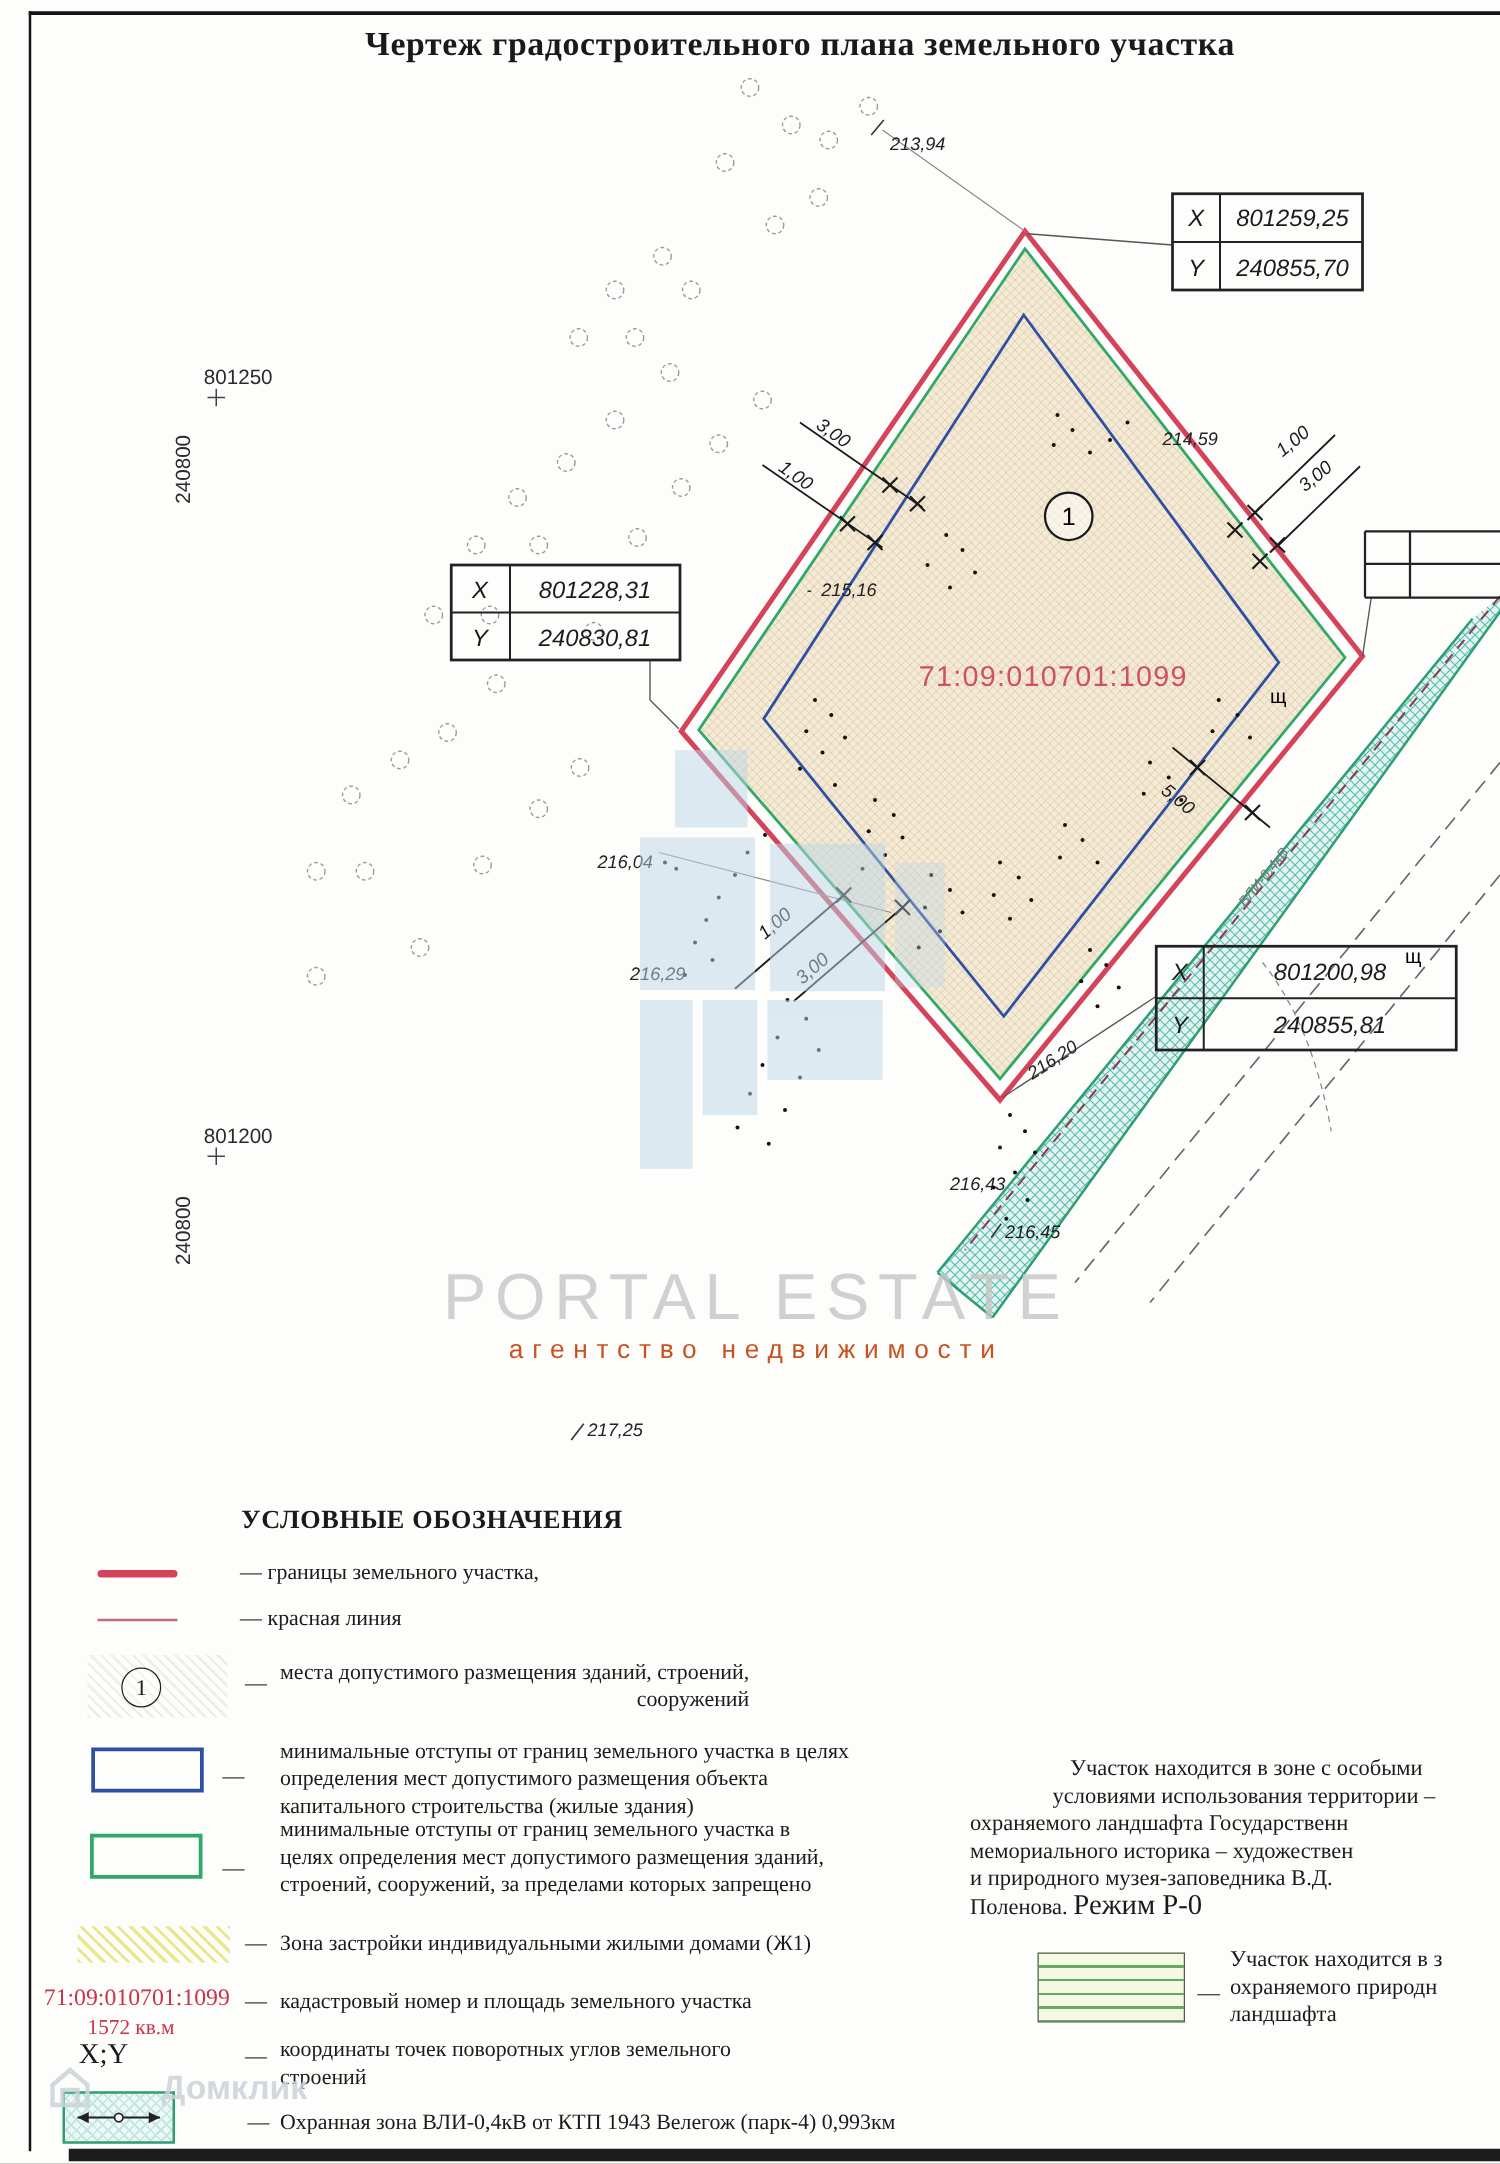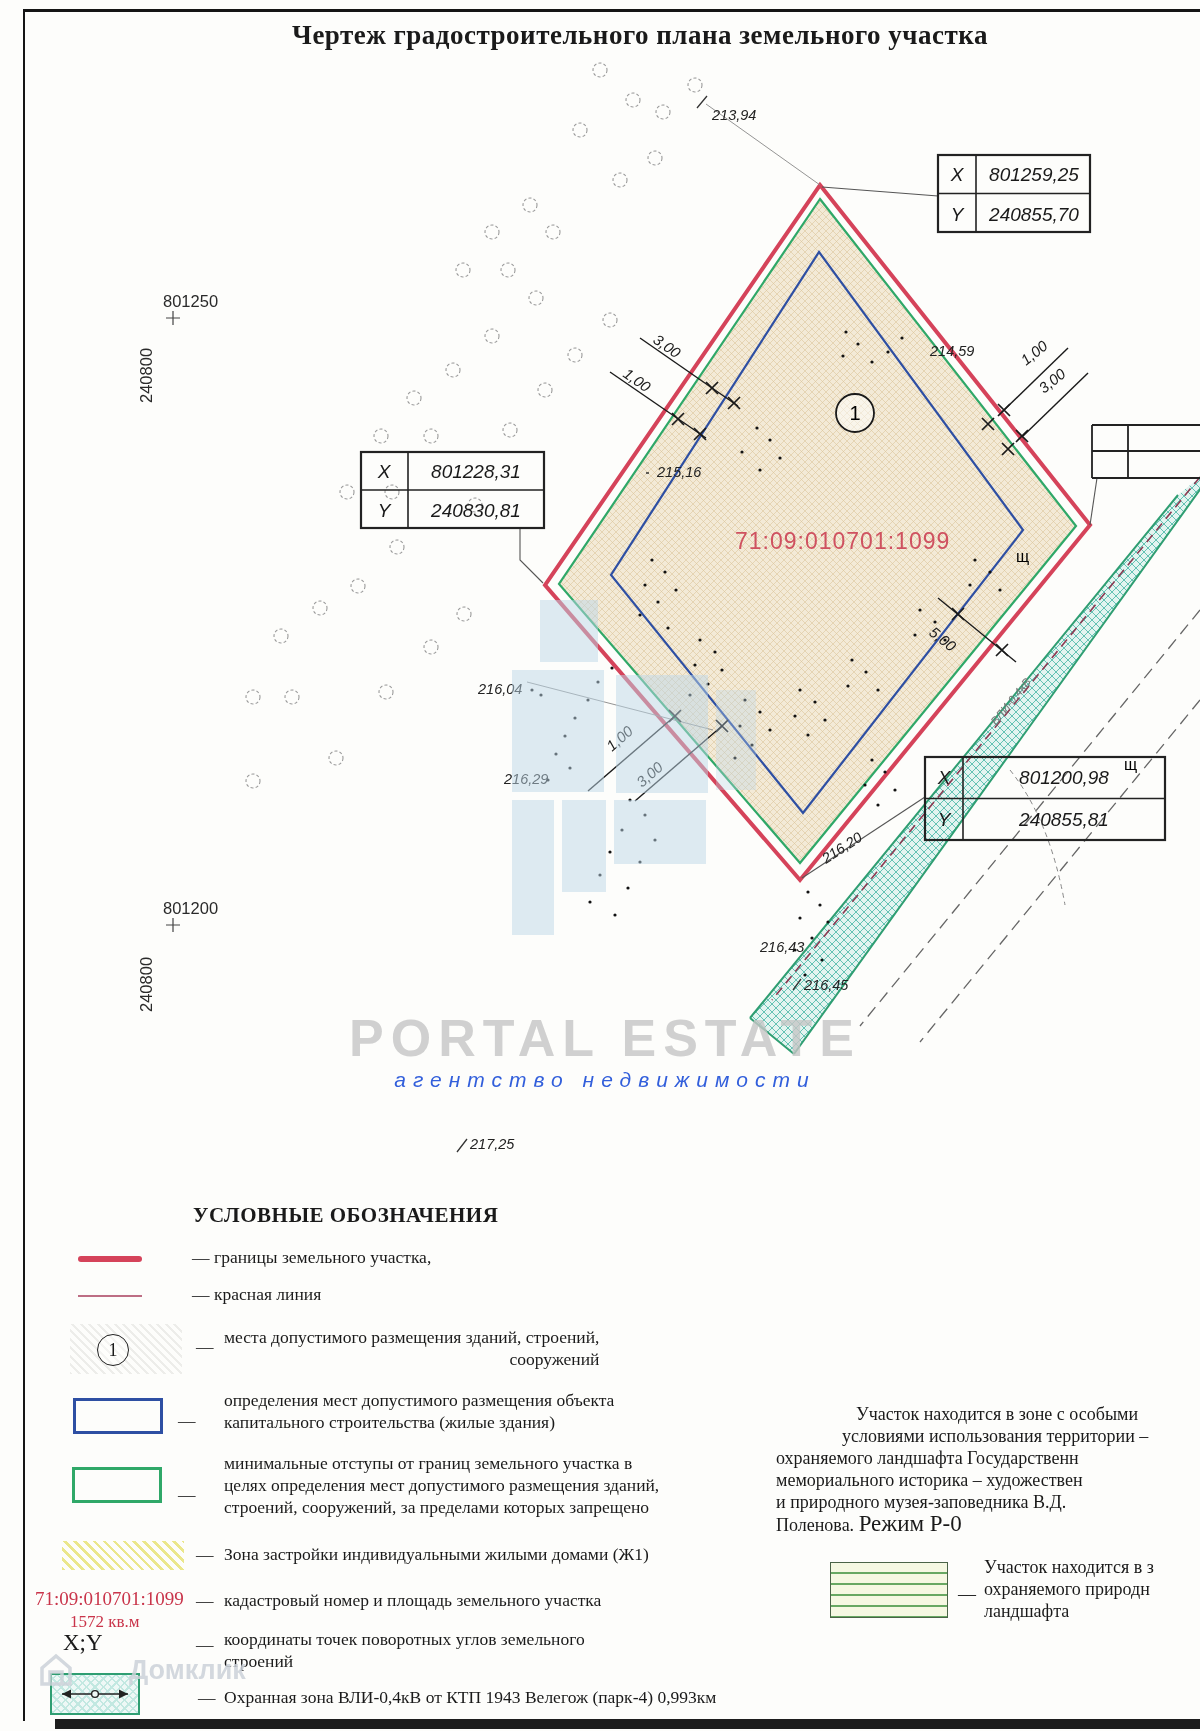--- a/index.html
+++ b/index.html
@@ -36,24 +36,24 @@
   .notes{left:776px;top:1403px;width:436px;font-size:18px;line-height:22px;}
   .notes .ind1{padding-left:80px;}
   .notes .ind2{padding-left:66px;}
   .rezhim{font-size:23px;}
   .green-note-box{left:830px;top:1562px;width:116px;height:54px;border:1.5px solid #4a6347;
      background:repeating-linear-gradient(to bottom,rgba(0,0,0,0) 0 9px,#67a862 9px 11px),#f5f8e2;}
   .green-note-text{left:984px;top:1556px;font-size:18px;line-height:22px;}
   .green-note-dash{left:958px;top:1584px;font-size:18px;}
   
   .wm-portal{left:305px;top:1008px;width:600px;text-align:center;
-     font-family:"Liberation Sans", sans-serif;font-weight:bold;font-size:52px;
+     font-family:"Liberation Sans", sans-serif;font-weight:normal;font-size:52px;
      letter-spacing:7px;color:#c6c6c6;opacity:.8;}
   .wm-portal2{left:305px;top:1068px;width:600px;text-align:center;
-     font-family:"Liberation Sans", sans-serif;font-size:21px;letter-spacing:7px;color:#1d4ed8;opacity:.9;font-style:italic;}
+     font-family:"Liberation Sans", sans-serif;font-size:21px;letter-spacing:7px;color:#c2410c;opacity:.9;}
   .wm-dom{left:36px;top:1650px;display:flex;align-items:center;gap:8px;opacity:.85;}
   .wm-dom-text{font-family:"Liberation Sans", sans-serif;font-weight:bold;font-size:27px;color:#ccd2d9;margin-left:45px;}
 </style>
 </head>
 <body>
 
 <div class="page">
 
   <div class="abs border-top"></div>
   <div class="abs border-left"></div>
@@ -355,20 +355,21 @@
   <div class="abs sw-circle1">1</div>
   <span class="ldash" style="left:196px;top:1336px;">—</span>
   <div class="lrow" style="left:224px;top:1326px;text-align:right;">
     <div class="nowrap">места допустимого размещения зданий, строений,</div>
     <div class="nowrap">сооружений</div>
   </div>
 
   <div class="abs sw-blue"></div>
   <span class="ldash" style="left:178px;top:1410px;">—</span>
   <div class="lrow" style="left:224px;top:1389px;">
+    <div class="nowrap">минимальные отступы от границ земельного участка в целях</div>
     <div class="nowrap">определения мест допустимого размещения объекта</div>
     <div class="nowrap">капитального строительства (жилые здания)</div>
   </div>
 
   <div class="abs sw-green"></div>
   <span class="ldash" style="left:178px;top:1484px;">—</span>
   <div class="lrow" style="left:224px;top:1452px;">
     <div class="nowrap">минимальные отступы от границ земельного участка в</div>
     <div class="nowrap">целях определения мест допустимого размещения зданий,</div>
     <div class="nowrap">строений, сооружений, за пределами которых запрещено</div>

